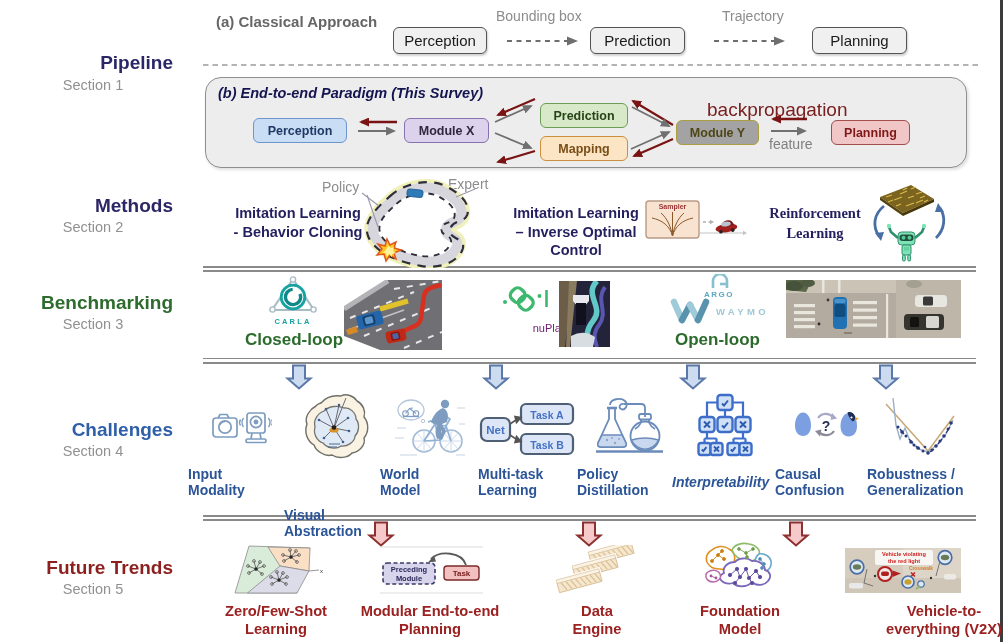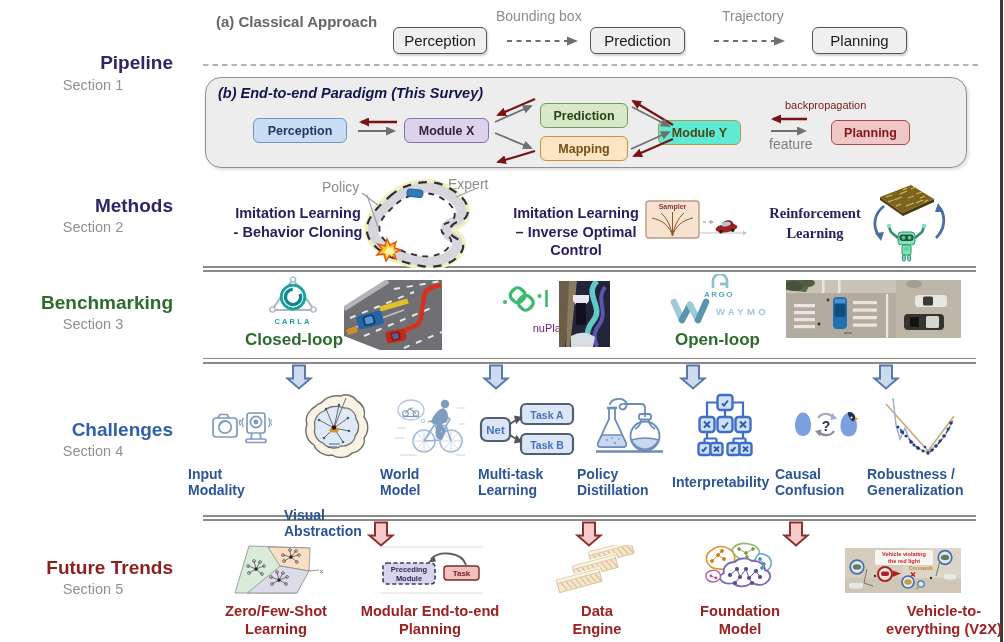--- a/index.html
+++ b/index.html
@@ -55,23 +55,23 @@
   <polygon points="62,2.5 73,7 62,11.5" fill="#6e6e6e"></polygon>
 </svg>
 <div class="gbox" style="left:812px;top:27px;width:93px;height:25px;">Planning</div>
 
 <div class="abs" style="left:205px;top:77px;width:760px;height:89px;background:#ededed;border:1.6px solid #8f8f8f;border-radius:16px;box-shadow:1.5px 2px 3px rgba(0,0,0,0.12);"></div>
 <div class="abs" style="left:218px;top:85px;font-size:14.5px;font-weight:bold;color:#141450;font-style:italic;">(b) End-to-end Paradigm (This Survey)</div>
 <div class="bbox" style="left:253px;top:118px;width:92px;height:23px;background:#c9ddf5;border:1.5px solid #6e96cc;color:#1f3864;">Perception</div>
 <div class="bbox" style="left:404px;top:118px;width:83px;height:23px;background:#dcd2ec;border:1.5px solid #8672ae;color:#30263e;">Module X</div>
 <div class="bbox" style="left:540px;top:103px;width:86px;height:23px;background:#d7e9c8;border:1.5px solid #6d9d56;color:#274317;">Prediction</div>
 <div class="bbox" style="left:540px;top:136px;width:86px;height:23px;background:#fbe5c4;border:1.5px solid #cc8f3f;color:#7a4e16;">Mapping</div>
-<div class="bbox" style="left:658px;top:120px;width:81px;height:23px;background:#5eead4;border:1.5px solid #ad9f3f;color:#4e4616;">Module Y</div>
+<div class="bbox" style="left:676px;top:120px;width:81px;height:23px;background:#a3a3a3;border:1.5px solid #ad9f3f;color:#4e4616;">Module Y</div>
 <div class="bbox" style="left:831px;top:120px;width:77px;height:23px;background:#f0c6c6;border:1.5px solid #a34d4d;color:#801818;">Planning</div>
-<div class="abs" style="left:785px;top:99px;font-size:11px;color:#7a2020;">backpropagation</div>
+<div class="abs" style="left:707px;top:99px;font-size:19px;color:#7a2020;">backpropagation</div>
 <div class="abs" style="left:769px;top:136px;font-size:14px;color:#808080;">feature</div>
 
 <svg class="abs" style="left:205px;top:77px;" width="760" height="89" viewBox="0 0 760 89">
   <defs>
     <marker id="mr" markerWidth="10" markerHeight="9" refX="8" refY="4.5" orient="auto" markerUnits="userSpaceOnUse">
         <polygon points="0,0 10,4.5 0,9" fill="#7a1414"></polygon>
       </marker>
     <marker id="mg" markerWidth="10" markerHeight="9" refX="8" refY="4.5" orient="auto" markerUnits="userSpaceOnUse">
         <polygon points="0,0 10,4.5 0,9" fill="#707070"></polygon>
       </marker>
@@ -476,21 +476,21 @@
   <g stroke="#2a3a7a" stroke-width="1.3" fill="none">
     <path d="M20,34 l4,5 M29,44 l4,4 M36,51 l4,3 M50,57 l4,-3 M58,49 l4,-5 M66,38 l4,-6"></path>
   </g>
 </svg>
 
 <div class="chlbl" style="left:188px;top:466px;width:100px;">Input<br>Modality</div>
 <div class="chlbl" style="left:284px;top:466px;width:100px;margin-top:41px;">Visual<br>Abstraction</div>
 <div class="chlbl" style="left:380px;top:466px;width:100px;">World<br>Model</div>
 <div class="chlbl" style="left:478px;top:466px;width:100px;">Multi-task<br>Learning</div>
 <div class="chlbl" style="left:577px;top:466px;width:100px;">Policy<br>Distillation</div>
-<div class="chlbl" style="left:672px;top:474px;width:110px;">Interpretability</div>
+<div class="chlbl" style="left:672px;top:474px;width:110px;font-style:italic;">Interpretability</div>
 <div class="chlbl" style="left:775px;top:466px;width:100px;">Causal<br>Confusion</div>
 <div class="chlbl" style="left:867px;top:466px;width:120px;">Robustness /<br>Generalization</div>
 
 <svg class="abs" style="left:360px;top:521px;" width="460" height="26" viewBox="0 0 460 26">
   <g fill="#f6caca" stroke="#8c3030" stroke-width="2" stroke-linejoin="miter">
     <path d="M15,1.5 h12 v13 h5.5 l-11.5,10 l-11.5,-10 h5.5 z"></path>
     <path d="M223,1.5 h12 v13 h5.5 l-11.5,10 l-11.5,-10 h5.5 z"></path>
     <path d="M430,1.5 h12 v13 h5.5 l-11.5,10 l-11.5,-10 h5.5 z"></path>
   </g>
 </svg>

